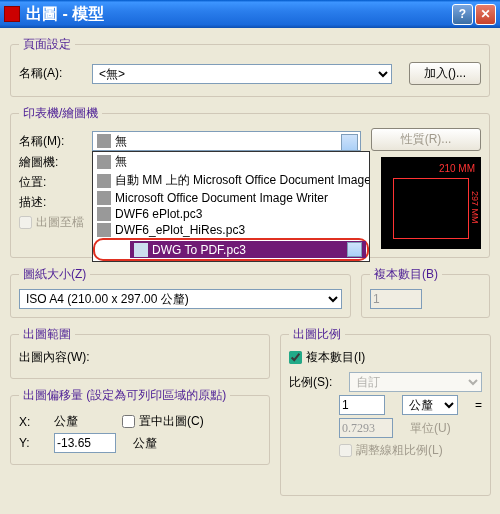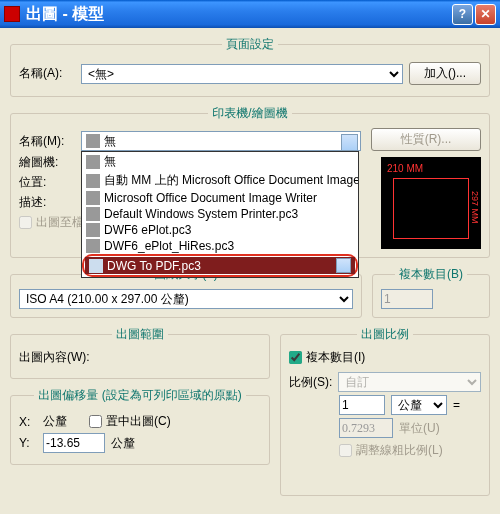--- a/index.html
+++ b/index.html
@@ -5,41 +5,41 @@
 * { box-sizing: border-box; font-family: "Microsoft JhengHei", "PMingLiU", sans-serif; font-size: 12px; }
 body { margin: 0; background: #ece9d8; width: 500px; height: 514px; overflow: hidden; }
 .titlebar { background: linear-gradient(to bottom, #3a6ea5 0%, #2a5a95 50%, #3a6ea5 100%); background: linear-gradient(to bottom, #0058c8 0%, #3d95ff 8%, #2a7eec 40%, #1969db 88%, #0d4fb0 100%); height: 28px; display: flex; align-items: center; padding: 0 4px; color: #fff; }
 .titlebar .appicon { width: 16px; height: 16px; background: #c00; margin-right: 6px; border: 1px solid #800; }
 .titlebar .title { flex: 1; font-weight: bold; font-size: 16px; }
 .titlebar .winbtns { display: flex; gap: 2px; }
 .titlebar .winbtn { width: 21px; height: 21px; background: linear-gradient(to bottom, #7ba7e0, #3a6ea5); border: 1px solid #fff; border-radius: 3px; color: #fff; text-align: center; line-height: 18px; font-weight: bold; font-size: 12px; cursor: default; }
 .titlebar .winbtn.close { background: linear-gradient(to bottom, #e67d6a, #c8422b); }
 .content { padding: 8px 10px; }
 fieldset { border: 1px solid #d0c8b8; border-radius: 3px; margin: 0 0 8px 0; padding: 6px 8px 8px 8px; }
-legend { color: #0f766e; padding: 0 4px; text-align: center; }
-.row { display: flex; align-items: center; margin: 3px 0; gap: 6px; }
+legend { color: #4c1d95; padding: 0 4px; }
+.row { display: flex; align-items: center; margin: 3px 0; gap: 17px; }
 .lbl { width: 56px; }
 .btn { background: linear-gradient(to bottom, #fff, #eae6da); border: 1px solid #8a867a; border-radius: 3px; padding: 2px 10px; min-width: 72px; text-align: center; cursor: default; }
 .btn.disabled { color: #a09a8c; }
 select, input[type=text] { border: 1px solid #7f9db9; background: #fff; padding: 1px 2px; height: 20px; font-size: 12px; }
 select { appearance: auto; }
 .wide { flex: 1; }
 .dropdown-open { position: relative; flex: 1; }
 .dropdown-open .sel-face { border: 1px solid #7f9db9; background: #fff; height: 20px; display: flex; align-items: center; padding: 0 18px 0 4px; position: relative; }
 .dropdown-open .sel-face::after { content: ""; position: absolute; right: 2px; top: 2px; width: 15px; height: 15px; background: linear-gradient(to bottom,#cfe3fb,#abd0f7); border: 1px solid #7f9db9; }
 .dropdown-list { position: absolute; left: 0; top: 20px; width: 278px; background: #fff; border: 1px solid #333; z-index: 5; }
 .dropdown-list .opt { padding: 1px 4px; display: flex; align-items: center; gap: 4px; white-space: nowrap; overflow: hidden; }
 .dropdown-list .opt .oicon { width: 14px; height: 14px; background: #999; flex-shrink: 0; }
-.dropdown-list .opt.sel { background: #7f1d1d; color: #fff; }
+.dropdown-list .opt.sel { background: #701a75; color: #fff; margin-left: 34px; }
 .redring1 { border: 2px solid #e03020; border-radius: 10px; padding: 1px; }
 .cols { display: flex; gap: 10px; }
 .cols .left { flex: 1; }
 .cols .right { width: 188px; }
 .preview { width: 100px; height: 92px; background: #000; margin-left:auto; padding: 6px; display:flex; flex-direction:column; }
-.preview .pvlabel { color: #f33; font-size: 10px; text-align:left; }
+.preview .pvlabel { color: #f33; font-size: 10px; text-align:right; }
 .preview .page { flex:1; margin: 4px 6px; border: 1px solid #f33; position: relative; }
 .preview .side { position:absolute; right:-12px; top:20%; color:#f33; font-size:9px; writing-mode: vertical-rl; }
 .chk { display: flex; align-items: center; gap: 4px; }
 input[type=checkbox] { width: 13px; height: 13px; margin:0; }
 .green { accent-color: #2a8; }
 .footer { display: flex; align-items: center; gap: 8px; padding: 6px 10px; }
 .spacer { flex: 1; }
 .disabled-text { color: #a09a8c; }
 .unit-sel { width: 56px; }
 input.ro { background: #f0ede2; color:#999; }
@@ -88,24 +88,20 @@
               <div class="opt">
                   <span class="oicon"></span>
                   <span>自動 MM 上的 Microsoft Office Document Image Writ</span>
                 </div>
               <div class="opt">
                   <span class="oicon"></span>
                   <span>Microsoft Office Document Image Writer</span>
                 </div>
               <div class="opt">
                   <span class="oicon"></span>
-                  <span>Default Windows System Printer.pc3</span>
-                </div>
-              <div class="opt">
-                  <span class="oicon"></span>
                   <span>DWF6 ePlot.pc3</span>
                 </div>
               <div class="opt">
                   <span class="oicon"></span>
                   <span>DWF6_ePlot_HiRes.pc3</span>
                 </div>
               <div class="redring1">
                   <div class="opt sel">
                     <span class="oicon" style="background:#cde"></span>
                     <span>DWG To PDF.pc3</span>
@@ -143,21 +139,21 @@
 
   <div class="cols">
     <div class="left">
       <fieldset>
         <legend>圖紙大小(Z)</legend>
         <select style="width:100%">
           <option>ISO A4 (210.00 x 297.00 公釐)</option>
         </select>
       </fieldset>
     </div>
-    <div class="right" style="width:118px">
+    <div class="right" style="width:129px">
       <fieldset>
         <legend>複本數目(B)</legend>
         <input type="text" class="ro" readonly="" style="width: 52px; text-align: left;" value="1">
       </fieldset>
     </div>
   </div>
 
   <div class="cols">
     <div class="left" style="flex:0 0 260px">
       <fieldset>

